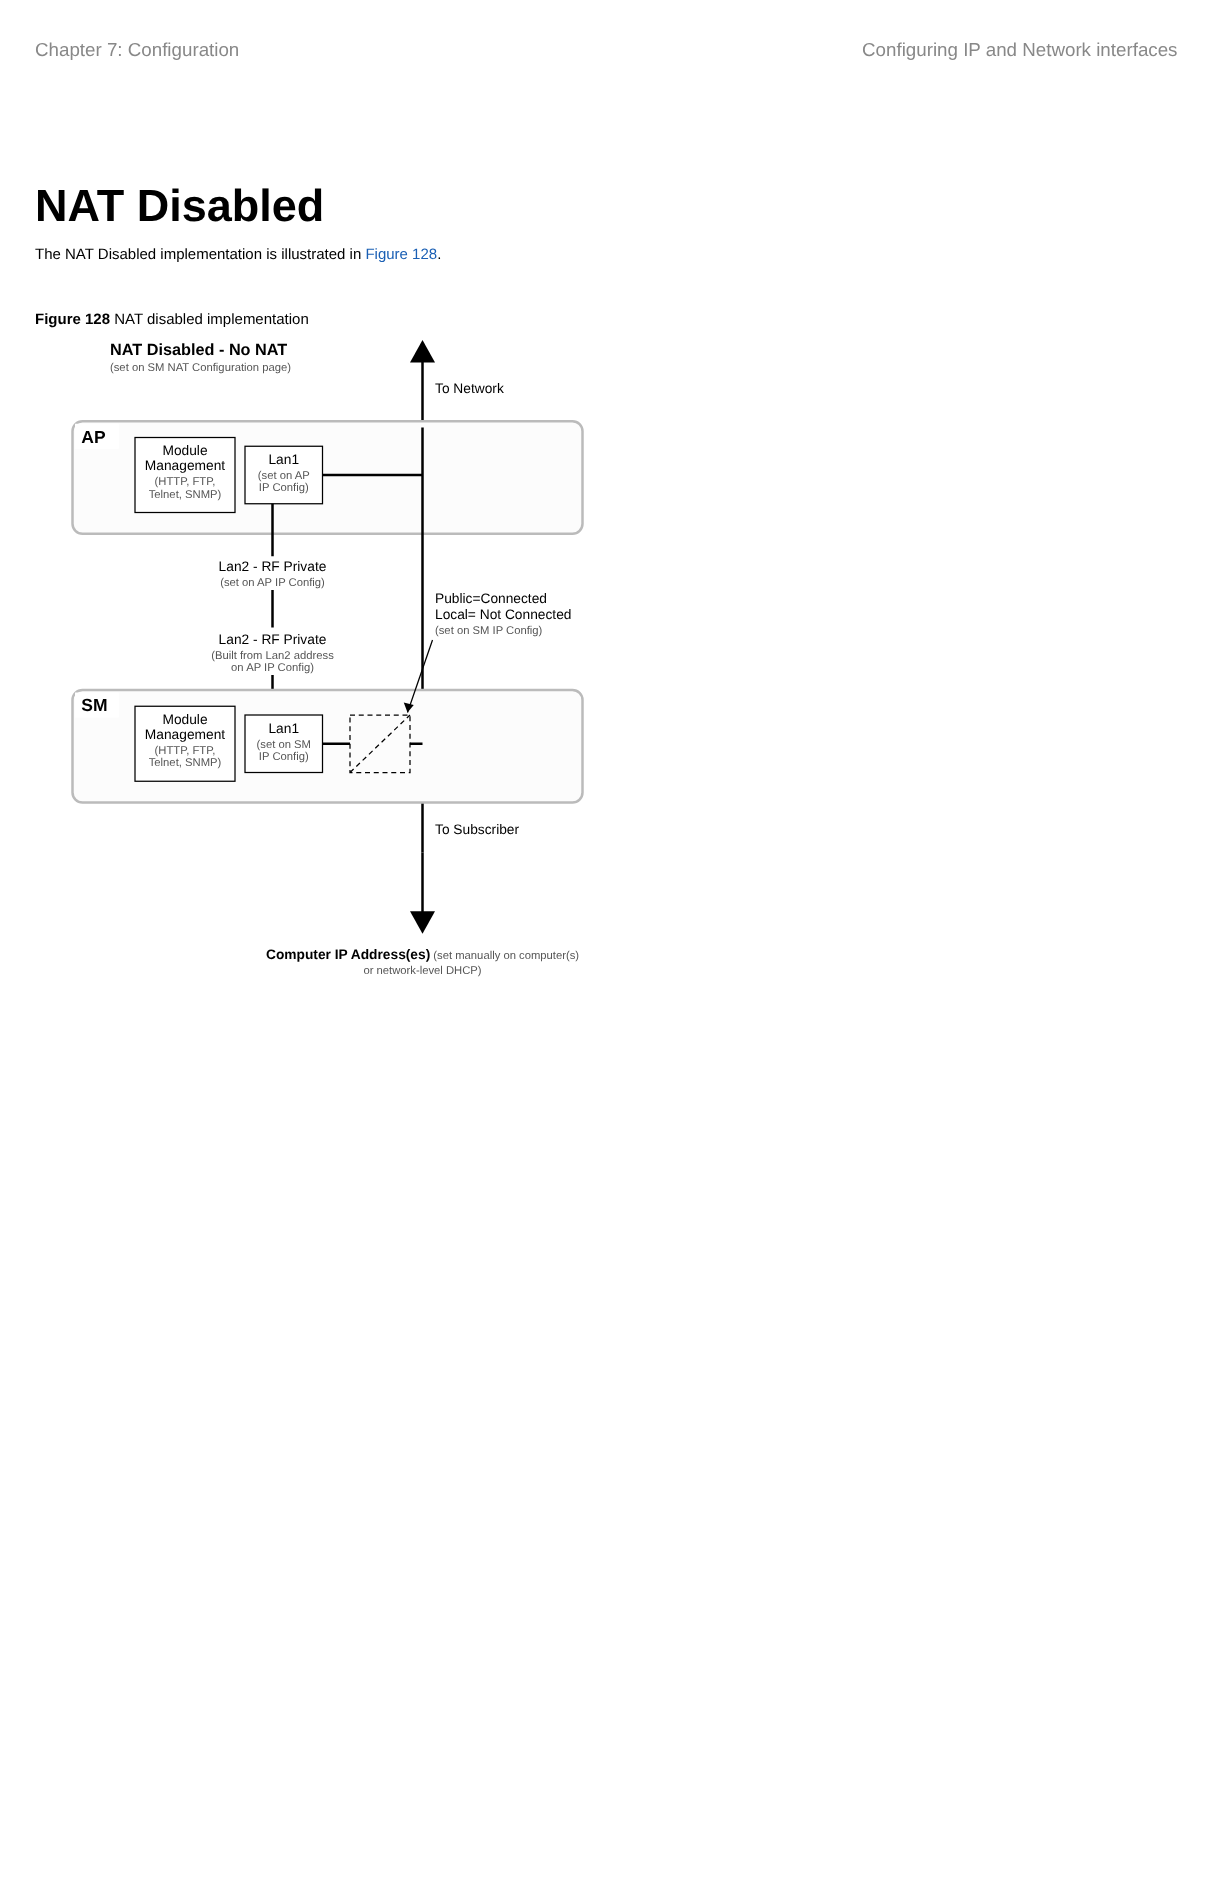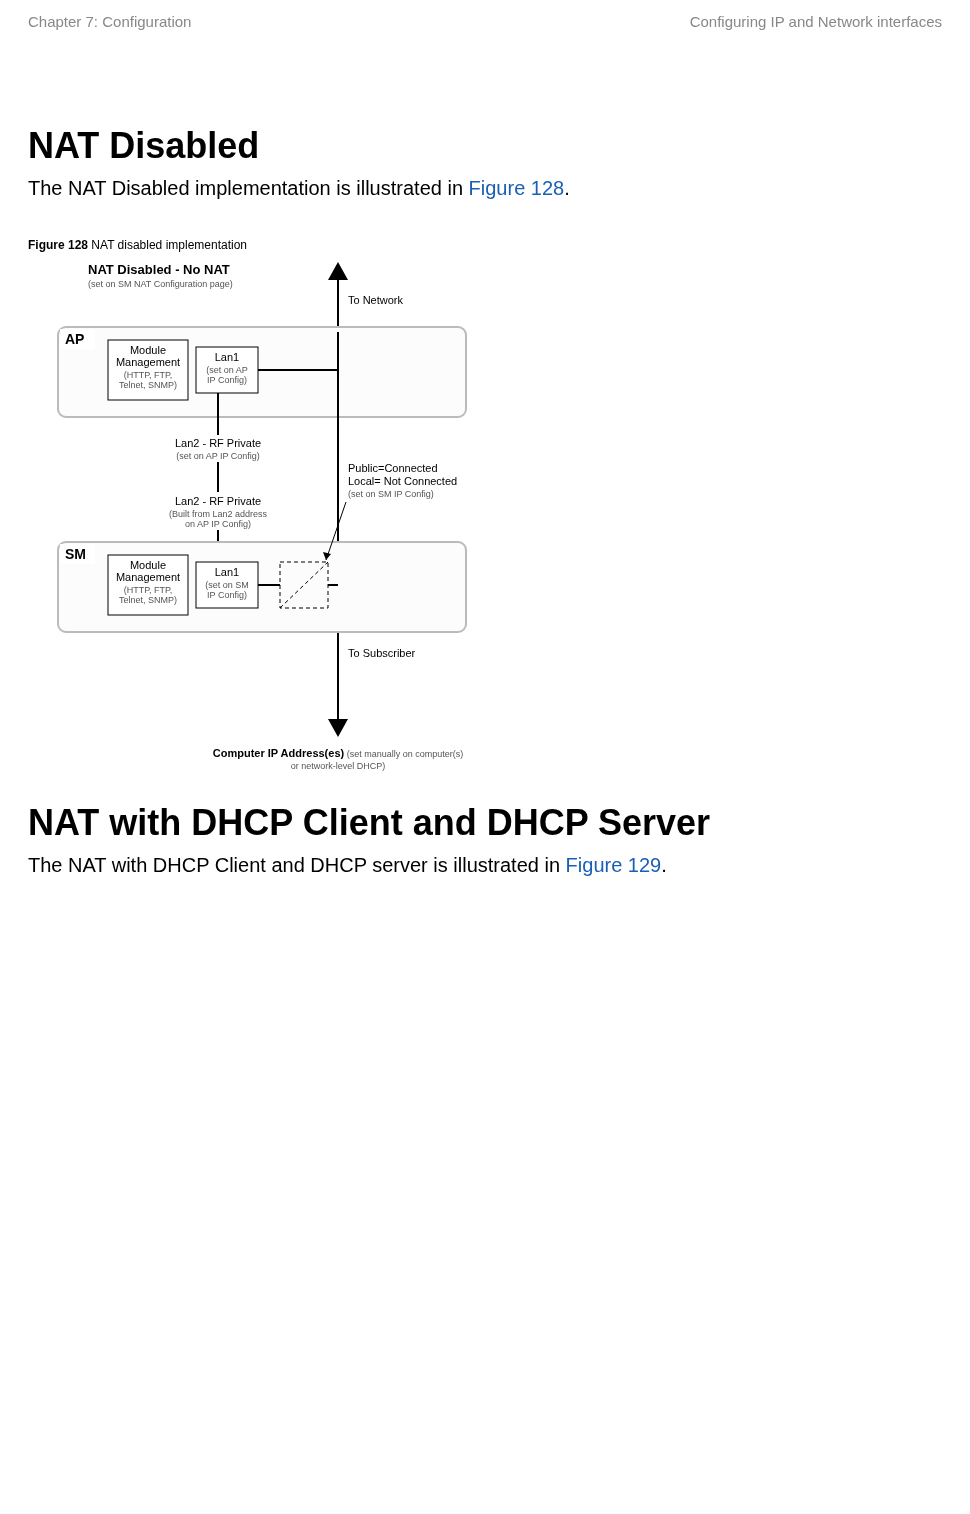--- a/index.html
+++ b/index.html
@@ -9,42 +9,42 @@
     }
     body {
       font-family: Arial, Helvetica, sans-serif;
       background: #ffffff;
       width: 970px;
       height: 1514px;
       position: relative;
       color: #000;
     }
     .page {
-      padding: 9px 28px;
+      padding: 28px 28px;
       height: 100%;
       position: relative;
     }
     .header {
       display: flex;
       justify-content: space-between;
       font-size: 15px;
       color: #888888;
       padding-top: 4px;
     }
     .content {
       padding-top: 95px;
     }
     .section-heading {
       font-size: 36px;
       font-weight: bold;
       color: #000;
       margin-bottom: 10px;
     }
     .body-text {
-      font-size: 20px;
+      font-size: 12px;
       color: #000;
       margin-bottom: 4px;
     }
     .link {
       color: #1a5fb4;
     }
     .figure-caption {
       font-size: 12px;
       margin-top: 38px;
       margin-bottom: 10px;
@@ -171,23 +171,17 @@
         <polygon points="290,475 280,457 300,457" fill="#000"></polygon>
 
         <text x="290" y="495" font-size="11" text-anchor="middle">
           <tspan font-weight="bold">Computer IP Address(es)</tspan><tspan fill="#555" font-size="9"> (set manually on computer(s)</tspan>
         </text>
         <text x="290" y="507" font-size="9" fill="#555" text-anchor="middle">or network-level DHCP)</text>
 
       </svg>
     </div>
 
-    <div class="section2">
-      <h2 class="section-heading">NAT with DHCP Client and DHCP Server</h2>
-      <p class="body-text">
-        <span>The NAT with DHCP Client and DHCP server is illustrated in </span><span class="link">Figure 129</span><span>.</span>
-      </p>
-    </div>
 
   </div>
 
 
 </div>
 
 </body></html>

